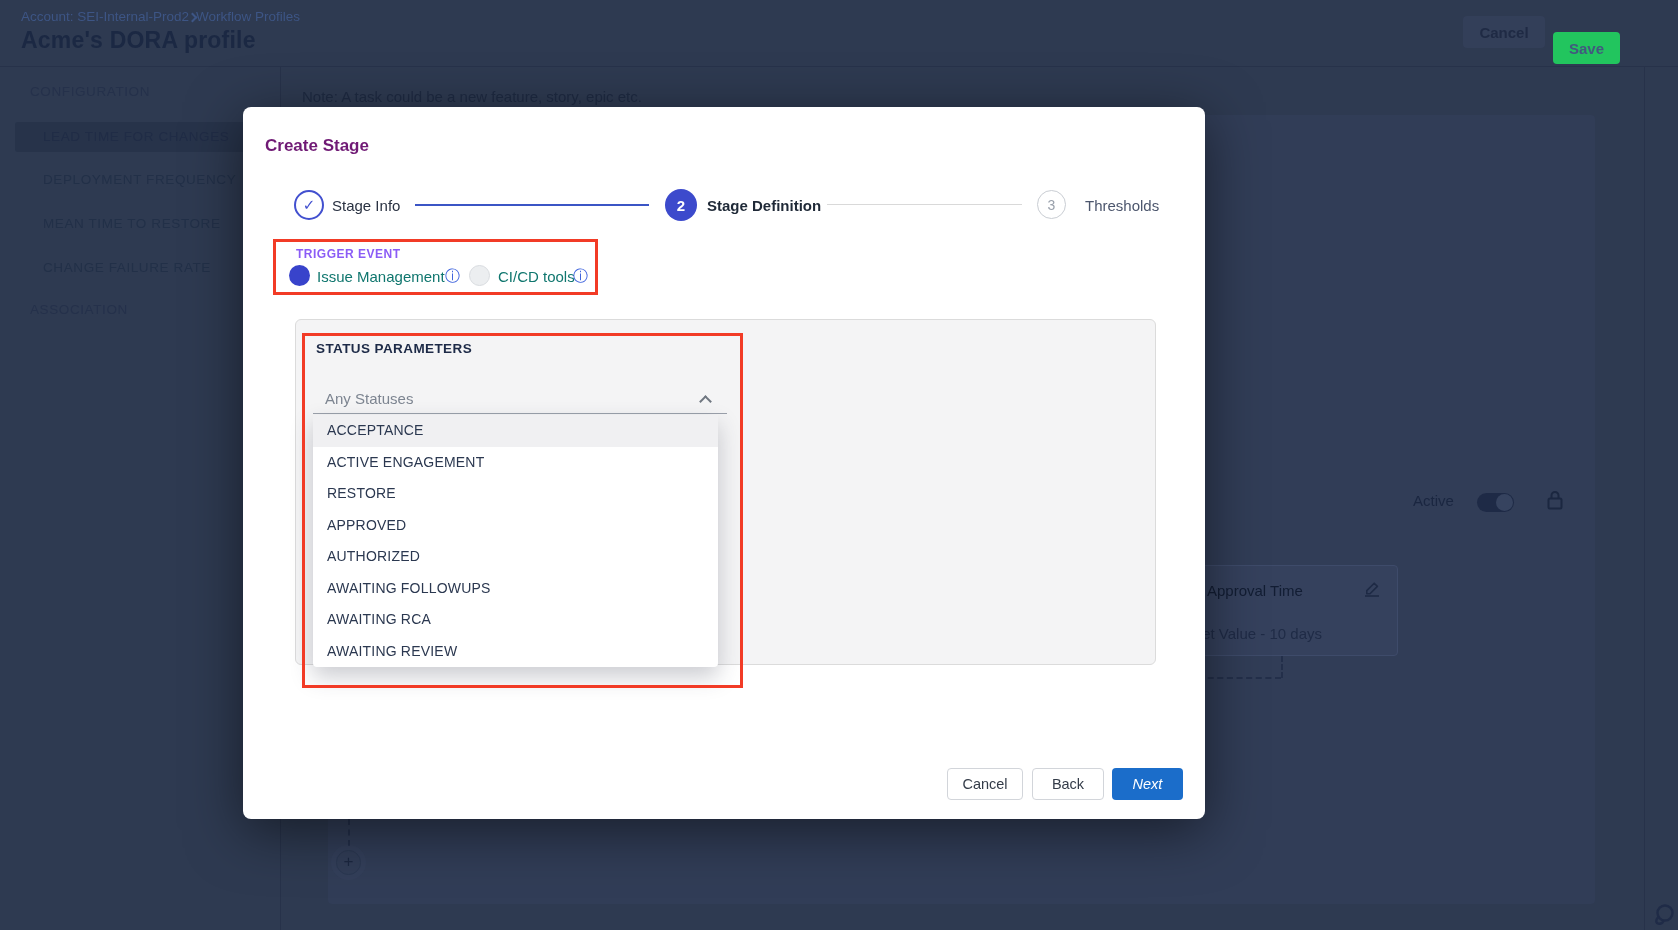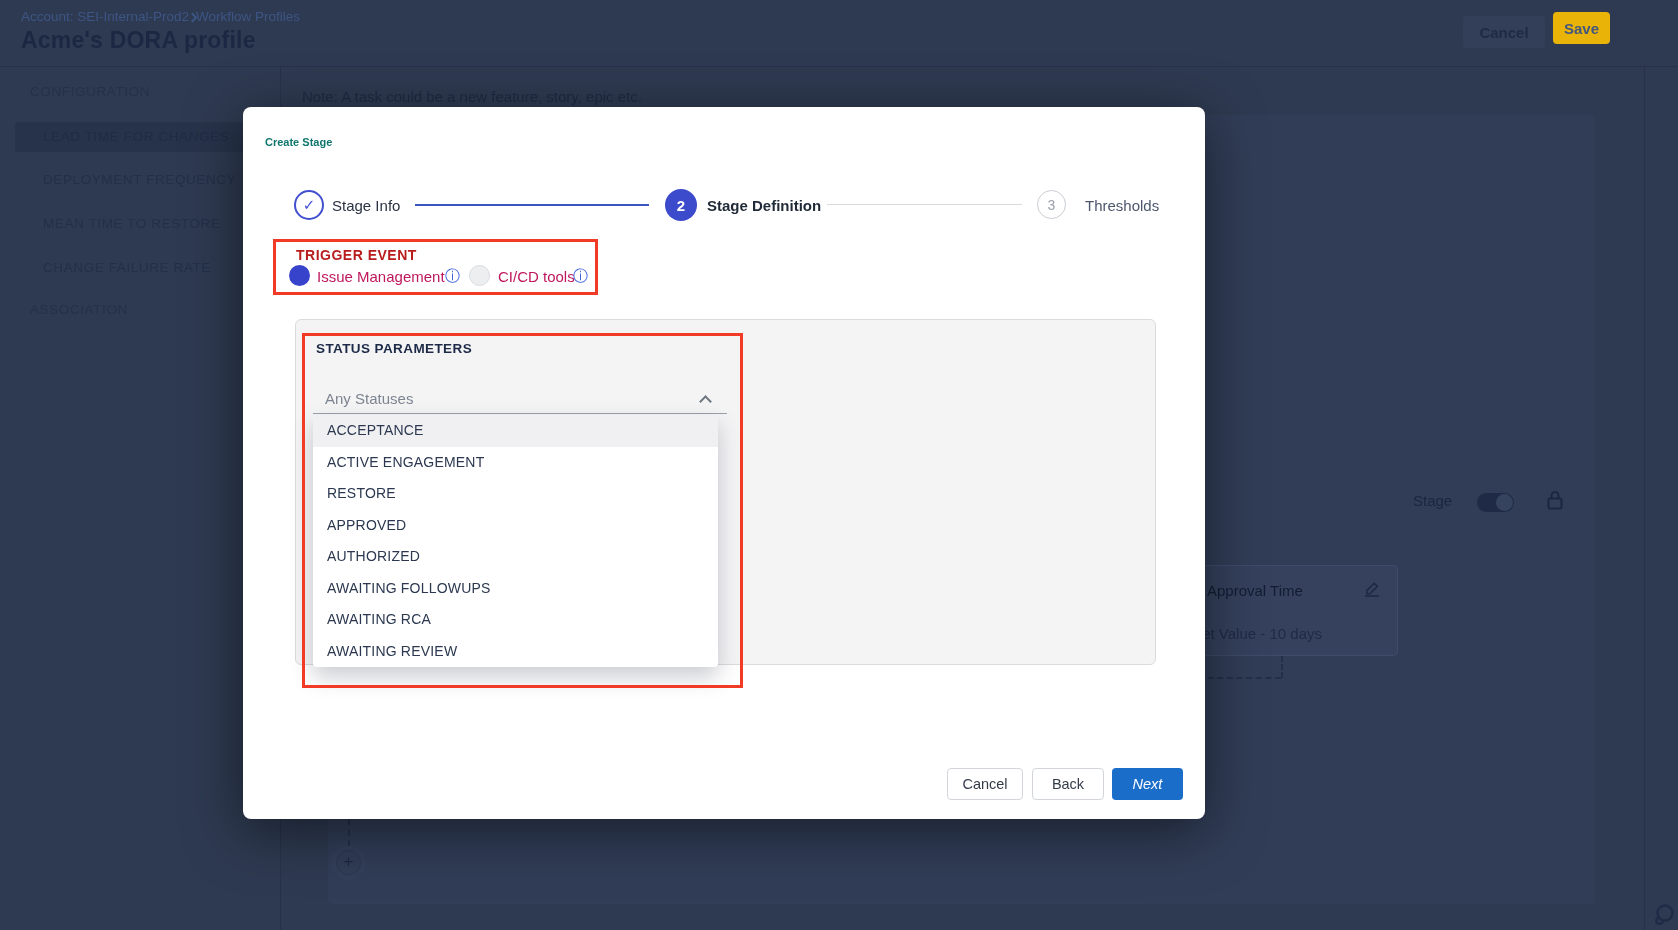--- a/index.html
+++ b/index.html
@@ -9,21 +9,21 @@
 
   
   .breadcrumb{ left:21px; top:9px; display:flex; align-items:center; 
     font-size:13.5px; color:#3d5585; }
   .crumb-sep{ width:7px; height:7px; border-top:2px solid #3d5585; border-right:2px solid #3d5585;
     transform:rotate(45deg); margin-top:1px; }
   .page-title{ left:21px; top:27px; font-size:23px; font-weight:bold; color:#1b2843; letter-spacing:.2px; }
   .top-btn{ height:32px; border:none; border-radius:4px; font-size:15px; font-weight:bold;
     display:flex; align-items:center; justify-content:center; }
   .top-cancel{ left:1463px; top:16px; width:82px; background:#333f59; color:#1f2a44; }
-  .top-save{ left:1553px; top:12px; width:57px; background:#eab308; color:#42587f; }
+  .top-save{ left:1553px; top:32px; width:67px; background:#22c55e; color:#42587f; }
   .hdr-divider{ left:0; top:66px; width:1678px; height:1px; background:#27324a; }
   .side-divider{ left:280px; top:67px; width:1px; height:863px; background:#27324a; }
   .right-divider{ left:1644px; top:67px; width:1px; height:863px; background:#27324a; }
   .canvas{ left:328px; top:115px; width:1267px; height:789px; background:#313d57; border-radius:4px; }
 
   .side-section{ font-size:13.5px; letter-spacing:.6px; color:#25314b; }
   .side-item{ font-size:13.5px; letter-spacing:.6px; color:#223048; }
   .side-active-row{ left:15px; top:122px; width:246px; height:30px; background:#27334a; border-radius:3px; }
 
   .note-text{ left:302px; top:88px; font-size:15px; color:#1e2a42; }
@@ -41,44 +41,44 @@
   .dash-h1{ left:1150px; top:677px; width:131px; height:0; border-top:2px dashed #232f4a; }
   .dash-v2{ left:348px; top:819px; height:27px; width:0; border-left:2px dashed #232f4a; }
   .plus-btn{ left:336px; top:850px; width:25px; height:25px; border-radius:50%;
     border:1.5px solid #2b3852; color:#1b2740; font-size:17px; line-height:21px; text-align:center;
     box-shadow:0 0 0 5px rgba(90,105,140,0.07); }
   .chat-icon{ left:1651px; top:902px; }
 
   
   .modal{ left:243px; top:107px; width:962px; height:712px; background:#ffffff; border-radius:8px;
     box-shadow:0 12px 55px rgba(0,0,0,.5); }
-  .modal-title{ left:22px; top:29px; font-size:11px; font-weight:bold; color:#0f766e; }
+  .modal-title{ left:22px; top:29px; font-size:17px; font-weight:bold; color:#701a75; }
 
   .step-circle{ border-radius:50%; display:flex; align-items:center; justify-content:center; }
   .step1-circle{ left:51px; top:83px; width:30px; height:30px; border:2px solid #4250cf;
     color:#4250cf; font-size:15px; }
   .step1-label{ left:89px; top:90px; font-size:15px; color:#2a3242; }
   .step-line1{ left:172px; top:97px; width:234px; height:2px; background:#3b55c5; }
   .step2-circle{ left:422px; top:82px; width:32px; height:32px; background:#3c4acc;
     color:#ffffff; font-size:15px; font-weight:bold; }
   .step2-label{ left:464px; top:90px; font-size:15px; font-weight:bold; color:#1f2937; }
   .step-line2{ left:584px; top:97px; width:195px; height:1px; background:#d9d9d9; }
   .step3-circle{ left:794px; top:83px; width:29px; height:29px; border:1.5px solid #c9cdd3;
     color:#99a0ab; font-size:14px; }
   .step3-label{ left:842px; top:90px; font-size:15px; color:#4c566d;text-align:center; }
 
   .annot{ border:3px solid #f23b26; pointer-events:none; }
   .annot-trigger{ left:30px; top:132px; width:325px; height:56px; z-index:6; }
   .annot-status{ left:59px; top:226px; width:441px; height:355px; z-index:6; }
 
-  .trigger-label{ left:53px; top:140px; font-size:14px; font-weight:bold; letter-spacing:.5px; color:#b91c1c; }
+  .trigger-label{ left:53px; top:140px; font-size:12px; font-weight:bold; letter-spacing:.5px; color:#8b5cf6; }
   .radio{ width:21px; height:21px; border-radius:50%; }
   .radio-on{ left:46px; top:158px; background:#3843cb; }
   .radio-off{ left:226px; top:158px; background:#eceef0; border:1px solid #d9dce0; }
-  .radio-label{ font-size:15px; color:#be185d; }
+  .radio-label{ font-size:15px; color:#0f766e; }
   .radio-label1{ left:74px; top:161px; }
   .radio-label2{ left:255px; top:161px; }
   .info-icon{ font-size:15px; color:#3d62dd; font-family:"DejaVu Sans",sans-serif; }
   .info1{ left:202px; top:160px; }
   .info2{ left:330px; top:160px; }
 
   .status-panel{ left:52px; top:212px; width:861px; height:346px; background:#f4f4f5;
     border:1px solid #dbdbdb; border-radius:6px; z-index:1; }
   .status-label{ left:73px; top:234px; font-size:13.5px; font-weight:bold; letter-spacing:.4px; color:#1d2a47; z-index:2; }
   .select-placeholder{ left:82px; top:283px; font-size:15px; color:#7d8591; z-index:2; }
@@ -118,21 +118,21 @@
   <div class="a side-section" style="left:30px;top:84px;">CONFIGURATION</div>
   <div class="a side-active-row"></div>
   <div class="a side-item" style="left:43px;top:129px;color:#202c46;">LEAD TIME FOR CHANGES</div>
   <div class="a side-item" style="left:43px;top:172px;">DEPLOYMENT FREQUENCY</div>
   <div class="a side-item" style="left:43px;top:216px;">MEAN TIME TO RESTORE</div>
   <div class="a side-item" style="left:43px;top:260px;">CHANGE FAILURE RATE</div>
   <div class="a side-section" style="left:30px;top:302px;">ASSOCIATION</div>
 
   <div class="a note-text">Note: A task could be a new feature, story, epic etc.</div>
 
-  <div class="a active-label">Stage</div>
+  <div class="a active-label">Active</div>
   <div class="a toggle">
     <span class="toggle-knob"></span>
   </div>
   <div class="a lock-icon">
     <svg width="18" height="21" viewBox="0 0 18 21">
       <rect x="2.5" y="8.5" width="13" height="10" rx="1.5" fill="none" stroke="#1b2740" stroke-width="2"></rect>
       <path d="M5.5 8.5 V5.5 a3.5 3.5 0 0 1 7 0 V8.5" fill="none" stroke="#1b2740" stroke-width="2"></path>
     </svg>
   </div>
 

